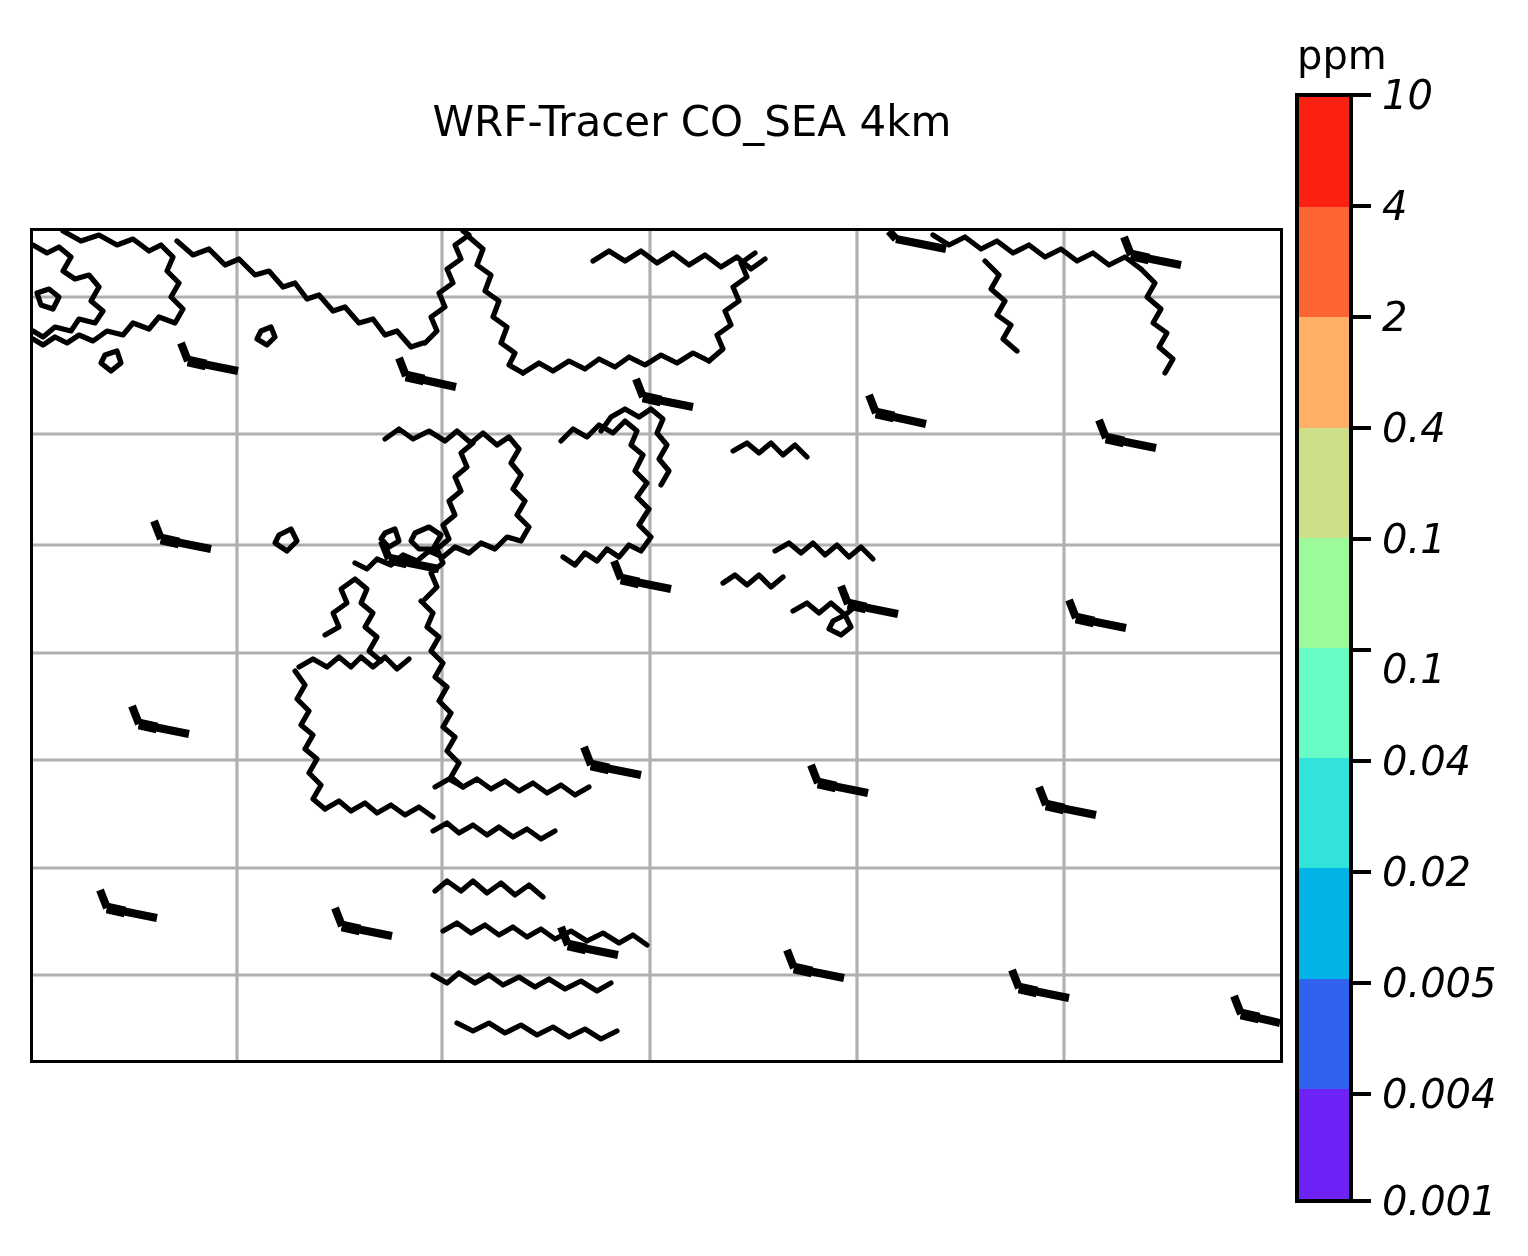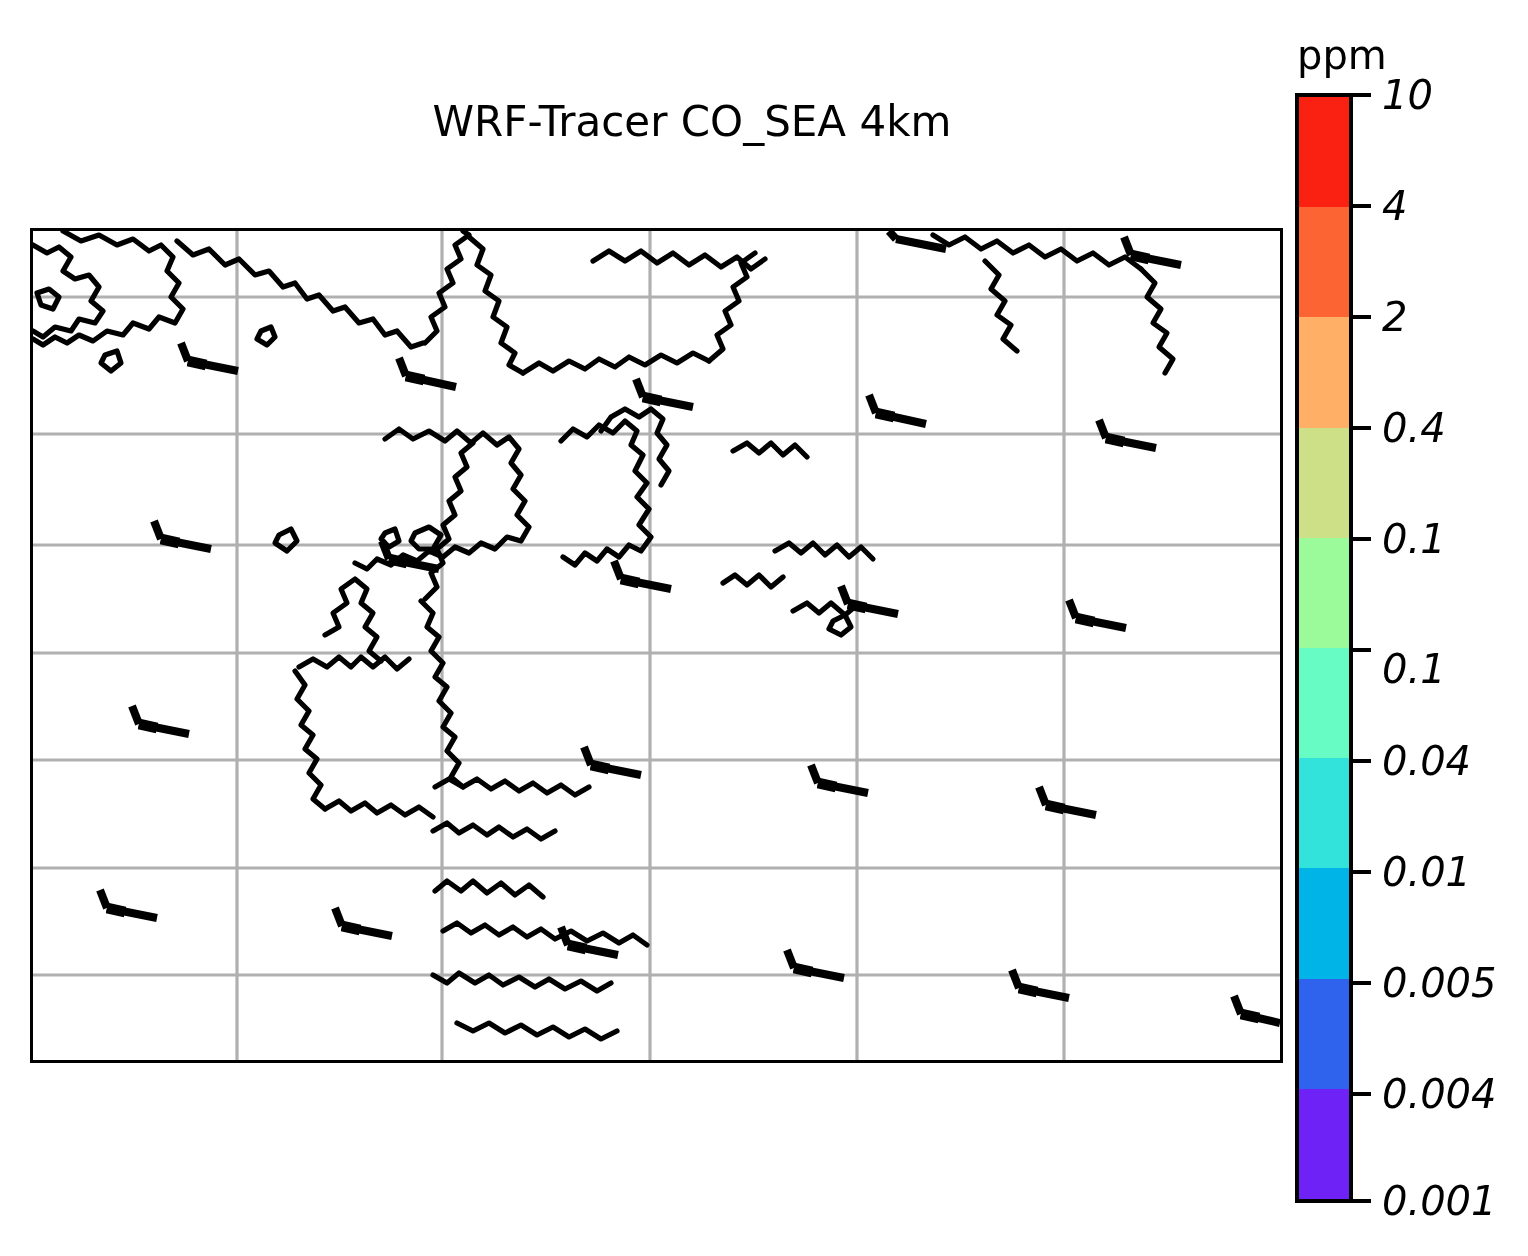--- a/index.html
+++ b/index.html
@@ -321,16 +321,16 @@
 <div class="cbar-tick" style="top:1092px"></div>
 <div class="cbar-tick" style="top:1199px"></div>
 
 <div class="cbar-label" style="top:95px">10</div>
 <div class="cbar-label" style="top:206px">4</div>
 <div class="cbar-label" style="top:317px">2</div>
 <div class="cbar-label" style="top:428px">0.4</div>
 <div class="cbar-label" style="top:539px">0.1</div>
 <div class="cbar-label" style="top:669px">0.1</div>
 <div class="cbar-label" style="top:761px">0.04</div>
-<div class="cbar-label" style="top:872px">0.01</div>
+<div class="cbar-label" style="top:872px">0.02</div>
 <div class="cbar-label" style="top:983px">0.005</div>
 <div class="cbar-label" style="top:1094px">0.004</div>
 <div class="cbar-label" style="top:1201px">0.001</div>
 
 </body></html>

